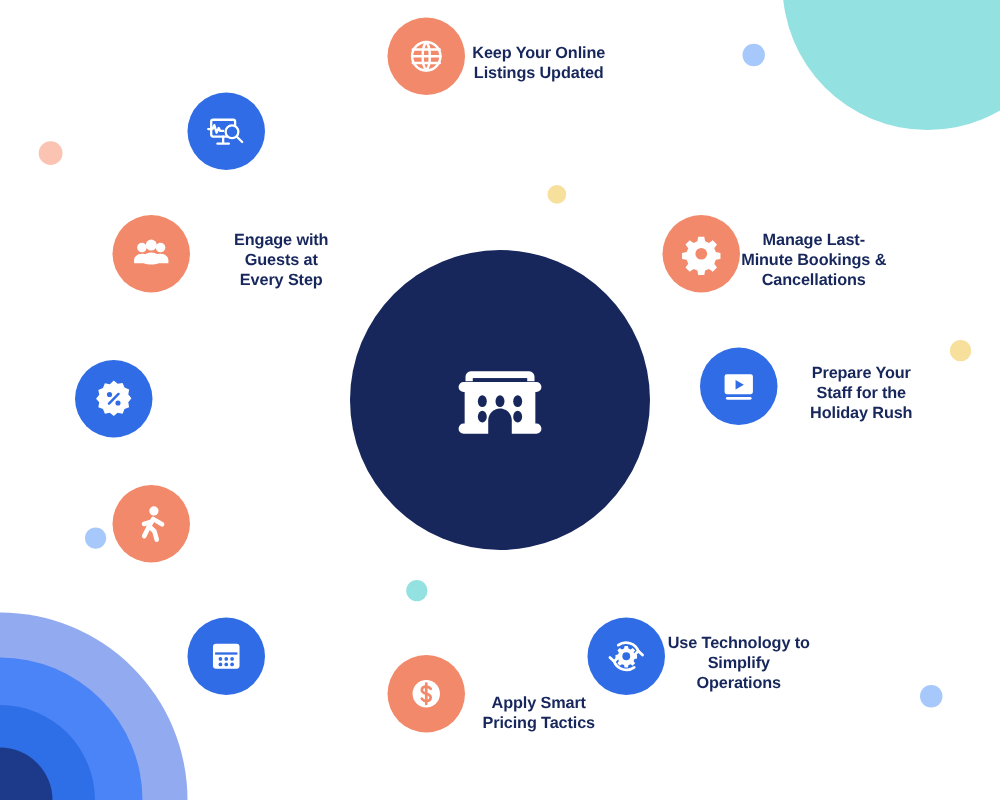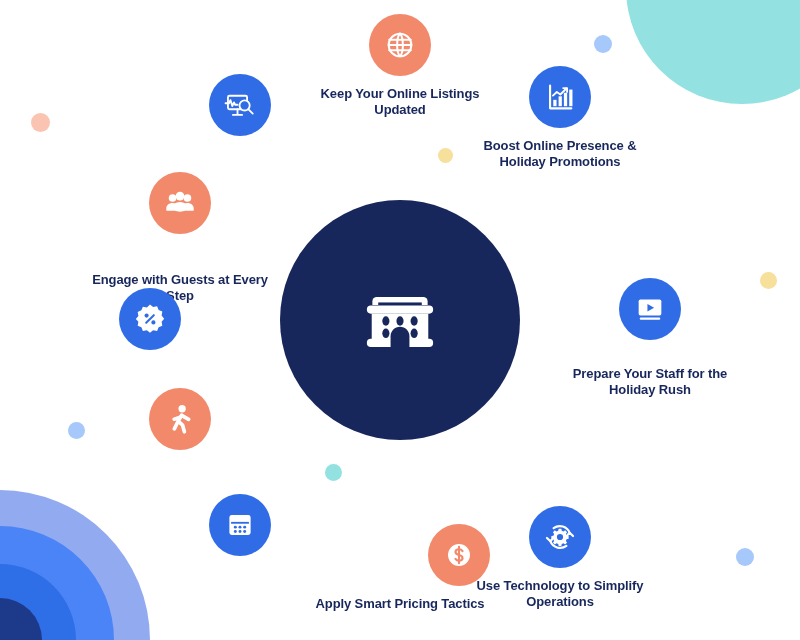--- a/index.html
+++ b/index.html
@@ -49,21 +49,20 @@
     display: flex;
     align-items: center;
     justify-content: center;
   }
   .center-node svg { width: 104px; height: 104px; display: block; }
 
   .node {
     position: absolute;
     width: 180px;
     display: flex;
-    flex-direction: column;
     align-items: center;
     text-align: center;
   }
   .bubble {
     width: 62px; height: 62px;
     border-radius: 50%;
     display: flex;
     align-items: center;
     justify-content: center;
     flex: none;
@@ -142,59 +141,48 @@
         <svg viewBox="0 0 48 48" fill="none" stroke="#ffffff" stroke-width="2.8" stroke-linecap="round" aria-hidden="true">
           <circle cx="24" cy="24" r="16"></circle>
           <path d="M8 24h32M8.8 16.5h30.4M8.8 31.5h30.4"></path>
           <path d="M24 8c-5.4 5.6-5.4 26.4 0 32M24 8c5.4 5.6 5.4 26.4 0 32"></path>
         </svg>
       </span>
     </div>
     <div class="node-label">Keep Your Online Listings Updated</div>
   </div>
 
-  <div class="node" style="left:470px;top:66px;">
-    <div class="bubble blue">
-      <span>
-        <svg viewBox="0 0 48 48" aria-hidden="true">
-          <g fill="none" stroke="#ffffff" stroke-width="3" stroke-linecap="round" stroke-linejoin="round">
-            <path d="M10 8v32h30"></path>
-          </g>
-          <g fill="#ffffff">
-            <rect x="14.5" y="28" width="4.6" height="9"></rect>
-            <rect x="22" y="23" width="4.6" height="14"></rect>
-            <rect x="29.5" y="18" width="4.6" height="19"></rect>
-            <rect x="37" y="13.5" width="4.6" height="23.5"></rect>
-          </g>
-          <g fill="none" stroke="#ffffff" stroke-width="2.6" stroke-linecap="round" stroke-linejoin="round">
-            <path d="M14 22l5.5-5 5 3.5L33 12"></path>
-            <path d="M28.5 11.4H34v5.4"></path>
-          </g>
-        </svg>
-      </span>
-    </div>
-    <div class="node-label">Boost Online Presence &amp; Holiday Promotions</div>
-  </div>
 
   <div class="node" style="left:90px;top:172px;gap:28px;">
     <div class="bubble coral">
       <span>
         <svg viewBox="0 0 48 48" fill="#ffffff" aria-hidden="true">
           <circle cx="13.5" cy="17" r="5.4"></circle>
           <circle cx="34.5" cy="17" r="5.4"></circle>
           <circle cx="24" cy="14.2" r="6.2"></circle>
           <path d="M4.6 31.5c0-4.3 4-7.4 8.9-7.4 2 0 3.9.5 5.4 1.4-2 1.6-3.2 3.7-3.4 6v3.3H5.3a.7.7 0 0 1-.7-.7z"></path>
           <path d="M43.4 31.5c0-4.3-4-7.4-8.9-7.4-2 0-3.9.5-5.4 1.4 2 1.6 3.2 3.7 3.4 6v3.3h10.2a.7.7 0 0 0 .7-.7z"></path>
           <path d="M24 22.6c6 0 10.9 3.9 10.9 9.3 0 2.4-4.9 4.3-10.9 4.3s-10.9-1.9-10.9-4.3c0-5.4 4.9-9.3 10.9-9.3z"></path>
         </svg>
       </span>
     </div>
     <div class="node-label">Engage with Guests at Every Step</div>
   </div>
 
+  <div class="node" style="left:530px;top:172px;">
+    <div class="bubble coral">
+      <span>
+        <svg viewBox="0 0 48 48" fill="#ffffff" aria-hidden="true">
+          <path d="M20.6 4.8h6.8l1 5.2 4.3 1.8 4.3-3.1 4.8 4.8-3.1 4.3 1.8 4.3 5.2 1v6.8l-5.2 1-1.8 4.3 3.1 4.3-4.8 4.8-4.3-3.1-4.3 1.8-1 5.2h-6.8l-1-5.2-4.3-1.8-4.3 3.1-4.8-4.8 3.1-4.3-1.8-4.3-5.2-1v-6.8l5.2-1 1.8-4.3-3.1-4.3 4.8-4.8 4.3 3.1 4.3-1.8z"></path>
+          <circle cx="24" cy="24" r="6.6" fill="#f2896a"></circle>
+        </svg>
+      </span>
+    </div>
+    <div class="node-label">Manage Last-Minute Bookings &amp; Cancellations</div>
+  </div>
 
   <div class="node" style="left:60px;top:288px;">
     <div class="bubble blue">
       <span>
         <svg viewBox="0 0 48 48" aria-hidden="true">
           <path fill="#ffffff" d="M24 3.5l4.4 3.6 5.6-1 2.2 5.2 5.2 2.2-1 5.6 3.6 4.4-3.6 4.4 1 5.6-5.2 2.2-2.2 5.2-5.6-1-4.4 3.6-4.4-3.6-5.6 1-2.2-5.2-5.2-2.2 1-5.6L4 24l3.6-4.4-1-5.6 5.2-2.2 2.2-5.2 5.6 1z"></path>
           <g stroke="#2f6ce5" stroke-width="2.8" stroke-linecap="round">
             <path d="M18.6 29.4L29.4 18.6"></path>
           </g>
           <circle cx="19.2" cy="19.2" r="2.9" fill="#2f6ce5"></circle>
@@ -261,21 +249,21 @@
           <g fill="none" stroke="#f2896a" stroke-width="3" stroke-linecap="round" stroke-linejoin="round">
             <path d="M29 18.4c-1.1-1.6-2.9-2.5-5-2.5-3 0-5 1.6-5 3.9 0 2.4 2 3.4 5 4.2 3 .8 5 1.8 5 4.2 0 2.3-2 3.9-5 3.9-2.1 0-3.9-.9-5-2.5"></path>
             <path d="M24 12.4v23.2"></path>
           </g>
         </svg>
       </span>
     </div>
     <div class="node-label">Apply Smart Pricing Tactics</div>
   </div>
 
-  <div class="node" style="left:470px;top:506px;">
+  <div class="node" style="left:470px;top:494px;">
     <div class="bubble blue">
       <span>
         <svg viewBox="0 0 48 48" aria-hidden="true">
           <g fill="none" stroke="#ffffff" stroke-width="3.1" stroke-linecap="round" stroke-linejoin="round">
             <path d="M10.2 29.6A15 15 0 0 0 33 36.6"></path>
             <path d="M5.6 25.4l4.8 4.6 4.6-4.8"></path>
             <path d="M37.8 18.4A15 15 0 0 0 15 11.4"></path>
             <path d="M42.4 22.6l-4.8-4.6-4.6 4.8"></path>
           </g>
           <path fill="#ffffff" d="M22.1 12.4h3.8l.6 2.9 2.4 1 2.4-1.7 2.7 2.7-1.7 2.4 1 2.4 2.9.6v3.8l-2.9.6-1 2.4 1.7 2.4-2.7 2.7-2.4-1.7-2.4 1-.6 2.9h-3.8l-.6-2.9-2.4-1-2.4 1.7-2.7-2.7 1.7-2.4-1-2.4-2.9-.6v-3.8l2.9-.6 1-2.4-1.7-2.4 2.7-2.7 2.4 1.7 2.4-1z"></path>

